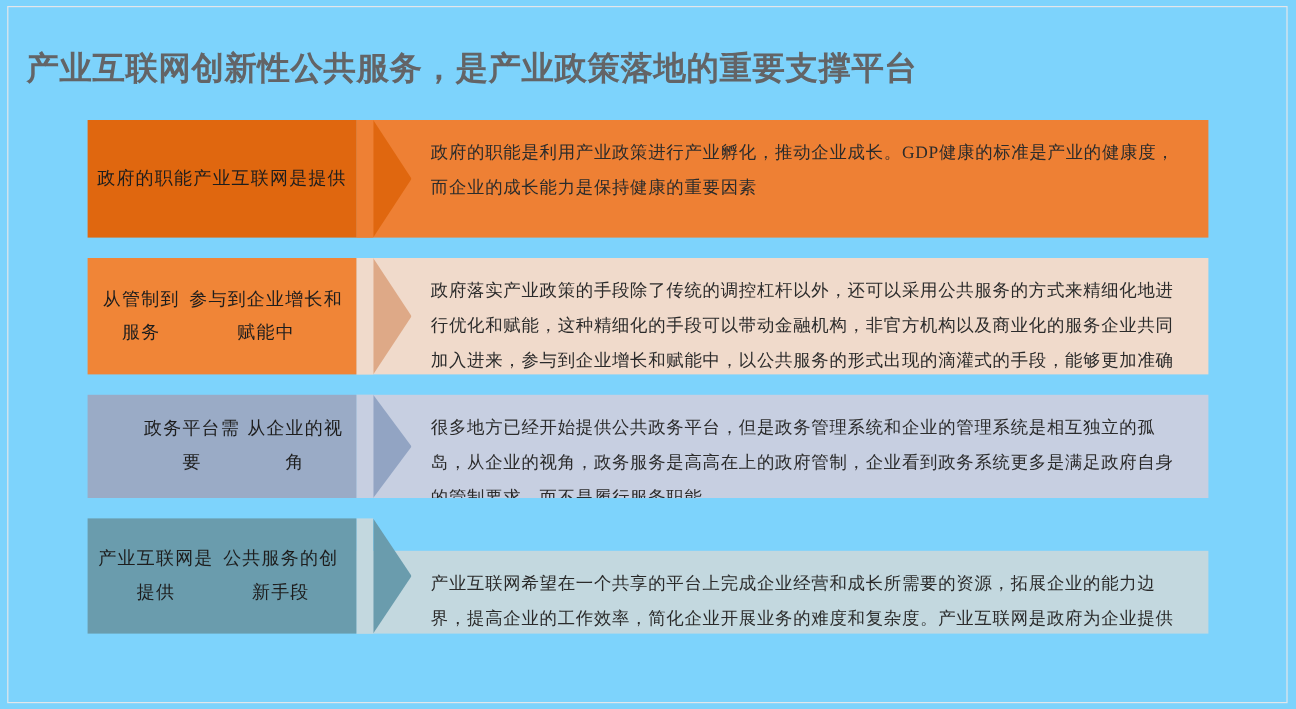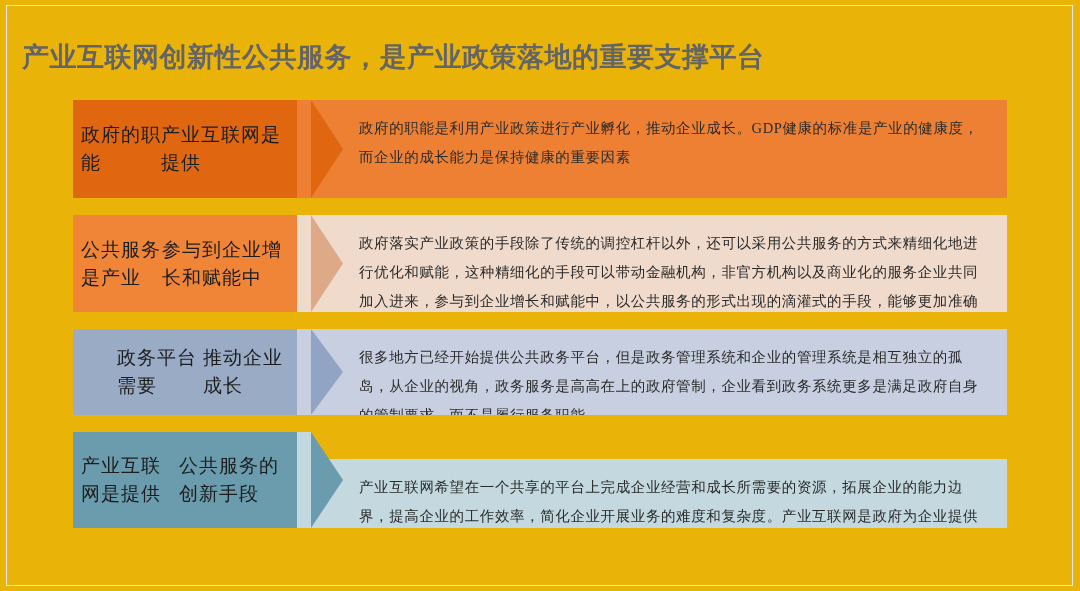--- a/index.html
+++ b/index.html
@@ -11,21 +11,21 @@
     width: 1080px;
     height: 591px;
     font-family: "Liberation Serif", "DejaVu Serif", serif;
     overflow: hidden;
   }
 
   .slide {
     position: relative;
     width: 1080px;
     height: 591px;
-    background: #eab308;
+    background: #7dd3fc;
     box-sizing: border-box;
   }
 
   
   .page-frame {
     position: absolute;
     left: 6px;
     top: 5px;
     width: 1067px;
     height: 581px;
@@ -64,21 +64,22 @@
   }
 
   
   .row-label {
     position: relative;
     width: 224px;
     flex: 0 0 224px;
     display: flex;
     align-items: center;
     justify-content: center;
-    font-size: 19px;
+    text-align: center;
+    font-size: 15px;
     line-height: 28px;
     letter-spacing: 1px;
     color: #1d1d1d;
     box-sizing: border-box;
     padding: 6px 8px;
     z-index: 3;
   }
   .row-label-text { display: block; }
 
   
@@ -173,38 +174,38 @@
         <div class="stem"></div>
         <div class="tri"></div>
       </div>
       <div class="row-body">
         <span class="row-body-text">政府的职能是利用产业政策进行产业孵化，推动企业成长。GDP健康的标准是产业的健康度，而企业的成长能力是保持健康的重要因素</span>
       </div>
     </div>
 
     <div class="row r2">
       <div class="row-label">
-        <span class="row-label-text">公共服务是产业</span>
+        <span class="row-label-text">从管制到服务</span>
           <br>
         <span class="row-label-text">参与到企业增长和赋能中</span>
       </div>
       <div class="row-arrow">
         <div class="stem"></div>
         <div class="tri"></div>
       </div>
       <div class="row-body">
         <span class="row-body-text">政府落实产业政策的手段除了传统的调控杠杆以外，还可以采用公共服务的方式来精细化地进行优化和赋能，这种精细化的手段可以带动金融机构，非官方机构以及商业化的服务企业共同加入进来，参与到企业增长和赋能中，以公共服务的形式出现的滴灌式的手段，能够更加准确地对企业进行扶植和赋能</span>
       </div>
     </div>
 
     <div class="row r3">
       <div class="row-label">
         <span class="row-label-text">政务平台需要</span>
           <br>
-        <span class="row-label-text">推动企业成长</span>
+        <span class="row-label-text">从企业的视角</span>
       </div>
       <div class="row-arrow">
         <div class="stem"></div>
         <div class="tri"></div>
       </div>
       <div class="row-body">
         <span class="row-body-text">很多地方已经开始提供公共政务平台，但是政务管理系统和企业的管理系统是相互独立的孤岛，从企业的视角，政务服务是高高在上的政府管制，企业看到政务系统更多是满足政府自身的管制要求，而不是履行服务职能。</span>
       </div>
     </div>
 

